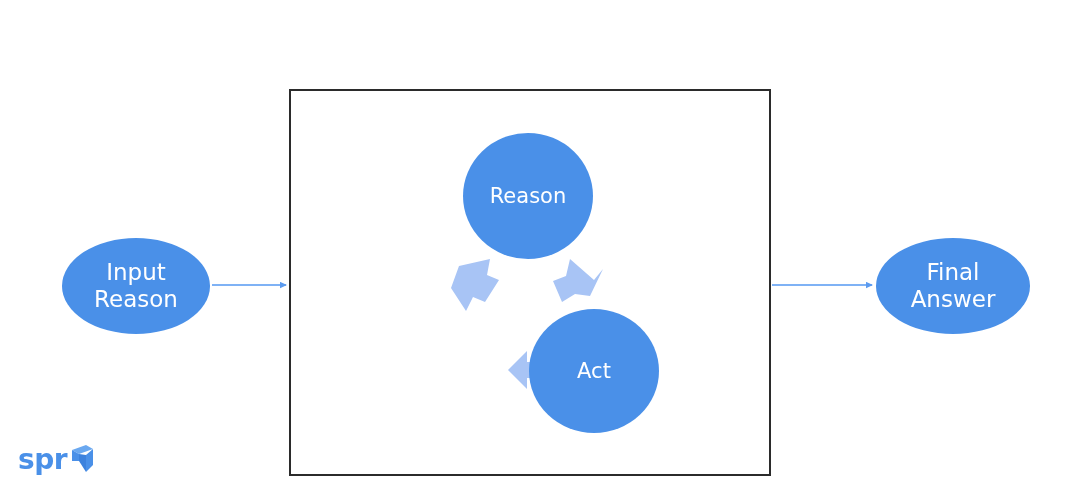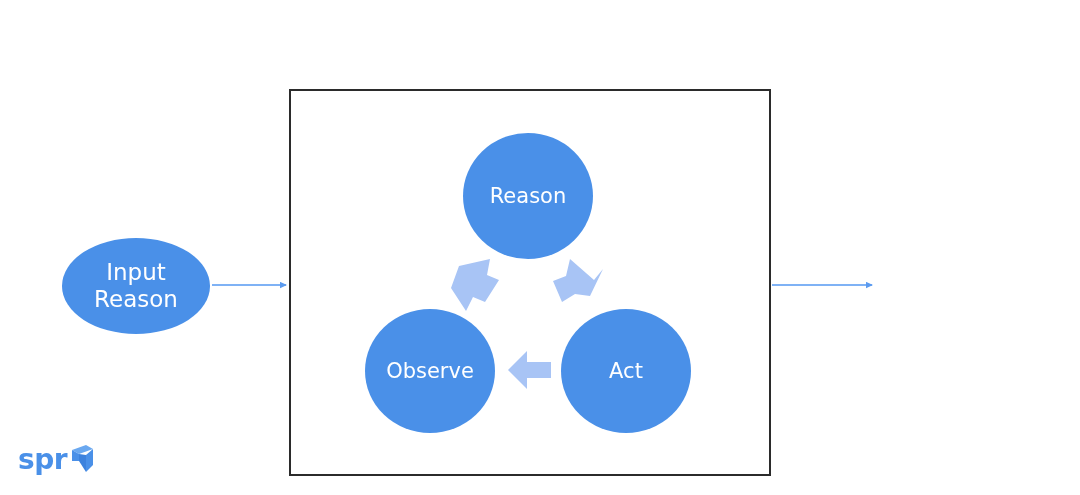--- a/index.html
+++ b/index.html
@@ -83,21 +83,21 @@
     width: 130px;
     height: 126px;
   }
   #observe-node {
     left: 365px;
     top: 309px;
     width: 130px;
     height: 124px;
   }
   #act-node {
-    left: 561px;
+    left: 529px;
     top: 309px;
     width: 130px;
     height: 124px;
   }
   .connector-svg {
     position: absolute;
     left: 0;
     top: 0;
     width: 1080px;
     height: 495px;
@@ -144,28 +144,29 @@
     <polygon fill="#a8c4f5" points="570,259 594,280 603,269 590,296 575,294 562,302 553,281 566,276"></polygon>
 
     <polygon fill="#a8c4f5" points="508,370 527,351 527,362 551,362 551,378 527,378 527,389"></polygon>
   </svg>
 
   <div class="ellipse-node" id="input-prompt-node">
     <span>Input</span>
     <span>Reason</span>
   </div>
 
+  <div class="ellipse-node" id="final-answer-node">
+    <span>Final</span>
+    <span>Answer</span>
+  </div>
 
   <div class="circle-node" id="reason-node">
     <span>Reason</span>
   </div>
 
-  <div class="circle-node" id="observe-node">
-    <span>Observe</span>
-  </div>
 
   <div class="circle-node" id="act-node">
     <span>Act</span>
   </div>
 
   <div id="logo-mark">
     <span id="logo-wordmark">spr</span>
     <svg width="26" height="29" viewBox="0 0 26 29" style="margin-left:1px;margin-top:-3px;">
       <polygon points="4,7 18,2 25,6 11,11" fill="#6aa8f0"></polygon>
       <polygon points="25,6 25,22 18,29 18,12" fill="#4a90e8"></polygon>

